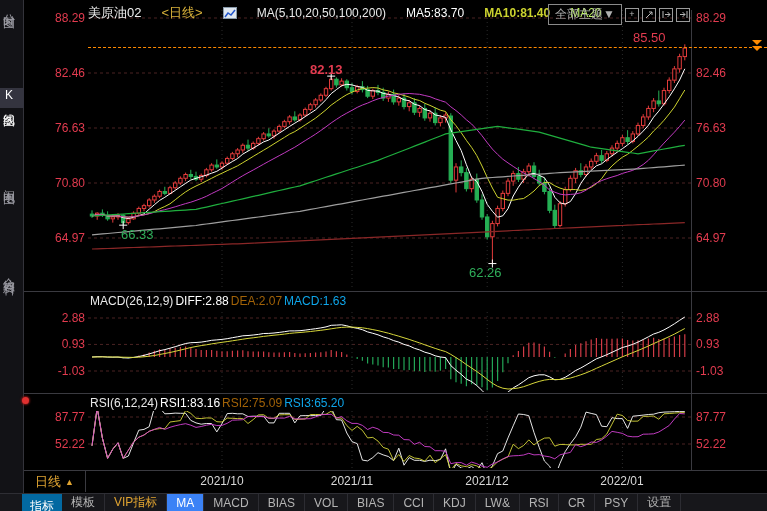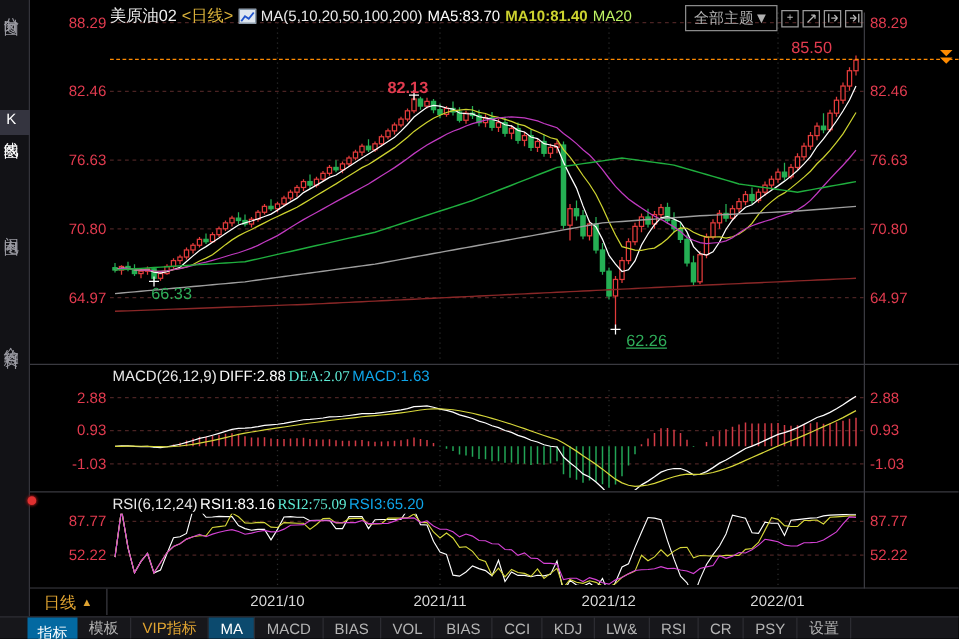--- a/index.html
+++ b/index.html
@@ -2,21 +2,21 @@
 <html><head>
 <meta charset="utf-8">
 <style>
   * { margin:0; padding:0; box-sizing:border-box; }
   body { background:#000; font-family:"Liberation Sans", sans-serif; }
   .screen { position:relative; width:767px; height:511px; background:#000; overflow:hidden;
             font-family:"Liberation Sans", sans-serif; }
 
   
   .topbar { position:absolute; left:88px; top:0; height:26px; display:flex; align-items:center;
-            gap:4px; font-size:12px; white-space:nowrap; z-index:5; }
+            gap:20px; font-size:12px; white-space:nowrap; z-index:5; }
   .t-symbol { color:#efefef; font-size:13px; }
   .t-period { color:#d9b13a; font-size:13px; }
   .t-ma { color:#e9e9e9; }
   .t-ma5 { color:#ffffff; }
   .t-ma10 { color:#cdd32f;font-weight:bold; }
   .t-ma20 { color:#bef264; }
   .kline-ic { width:14px; height:12px; background:#dfe7ef; border:1px solid #8899aa; display:inline-block; }
   .theme-btn { border:1px solid #8a8a8a; color:#b0b0b0; padding:1px 6px; font-size:12px; margin-left:14px; }
   .sq-btn { width:14px; height:14px; border:1px solid #9a9a9a; display:inline-flex;
             align-items:center; justify-content:center; margin-left:3px; }
@@ -33,21 +33,21 @@
   .plabel { position:absolute; font-size:12px; color:#e23b4f; z-index:4; }
   .plabel.left { left:28px; width:57px; text-align:right; }
   .plabel.right { left:696px; width:60px; text-align:left; }
 
   
   .hline { position:absolute; left:24px; right:0; height:1px; background:#3a3a40; z-index:3; }
   .vline { position:absolute; width:1px; background:#3a3a40; z-index:3; }
 
   
   .ind-head { position:absolute; left:90px; display:flex; gap:2px; font-size:12px; z-index:4; white-space:nowrap; }
-  .ih-title { color:#e8e8e8; } .ih-w { color:#ffffff; } .ih-y { color:#5eead4;font-family:Liberation Serif, serif; } .ih-m { color:#0ea5e9; }
+  .ih-title { color:#e8e8e8; } .ih-w { color:#ffffff; } .ih-y { color:#a16207; } .ih-m { color:#0ea5e9; }
 
   
   .anno { position:absolute; font-size:13px; z-index:6; }
   .anno.red { color:#e23b4f;text-align:right; }
   .anno.green { color:#2fae5a; }
 
   
   .cur-line { position:absolute; left:88px; width:679px; border-top:1px dashed #ff8a00; z-index:5; }
   .cur-marker { position:absolute; z-index:6; width:11px; }
   .cur-marker .tri { width:0; height:0; border-left:5px solid transparent; border-right:5px solid transparent;
@@ -64,21 +64,21 @@
   .xlab { position:absolute; top:3px; width:56px; text-align:center; color:#d8d8d8; font-size:12px; }
 
   
   .toolbar { position:absolute; left:0; right:0; top:493px; height:18px; background:#17171b;
              display:flex; align-items:stretch; font-size:12px; z-index:4; border-top:1px solid #2e2e34; }
   .tb-spacer { width:22px; }
   .tb-tab { background:#0369a1; color:#ffffff; padding:12px 8px; display:flex; align-items:center; cursor:pointer; }
   .tb-item { color:#b4b4b4; padding:0 9px; display:flex; align-items:center; border-right:1px solid #2c2c32;
              cursor:pointer; white-space:nowrap; }
   .tb-item.vip { color:#e0a431; }
-  .tb-item.active { background:#0c4a6e; color:#ffffff; }
+  .tb-item.active { background:#3b82f6; color:#ffffff; }
 
   svg#plot { position:absolute; left:88px; top:0; z-index:2; }
   .sqglyph { font-size:9px; color:#b8b8b8; line-height:1; }
 </style>
 </head>
 <body>
 
 <div class="screen">
 
   <svg id="plot" width="603" height="493" viewBox="0 0 603 493">
@@ -558,21 +558,21 @@
     <span class="ih-title">RSI(6,12,24)</span>
     <span class="ih-w">RSI1:83.16</span>
     <span class="ih-y">RSI2:75.09</span>
     <span class="ih-m">RSI3:65.20</span>
   </div>
   <div class="alert-dot"></div>
 
   <div class="anno red" style="left:633px; top:30px;">85.50</div>
   <div class="anno red" style="left:310px; top:62px;font-weight:bold;">82.13</div>
   <div class="anno green" style="left:121px; top:227px;">66.33</div>
-  <div class="anno green" style="left:501px; top:265px;text-decoration:underline;">62.26</div>
+  <div class="anno green" style="left:469px; top:265px;">62.26</div>
 
   <div class="cur-line" style="top:47px;"></div>
   <div class="cur-marker" style="left:752px; top:40px;">
     <div class="tri"></div>
       <div class="tri"></div>
   </div>
 
   <div class="hline" style="top:291px;"></div>
   <div class="hline" style="top:393px;"></div>
   <div class="hline" style="top:470px;"></div>

